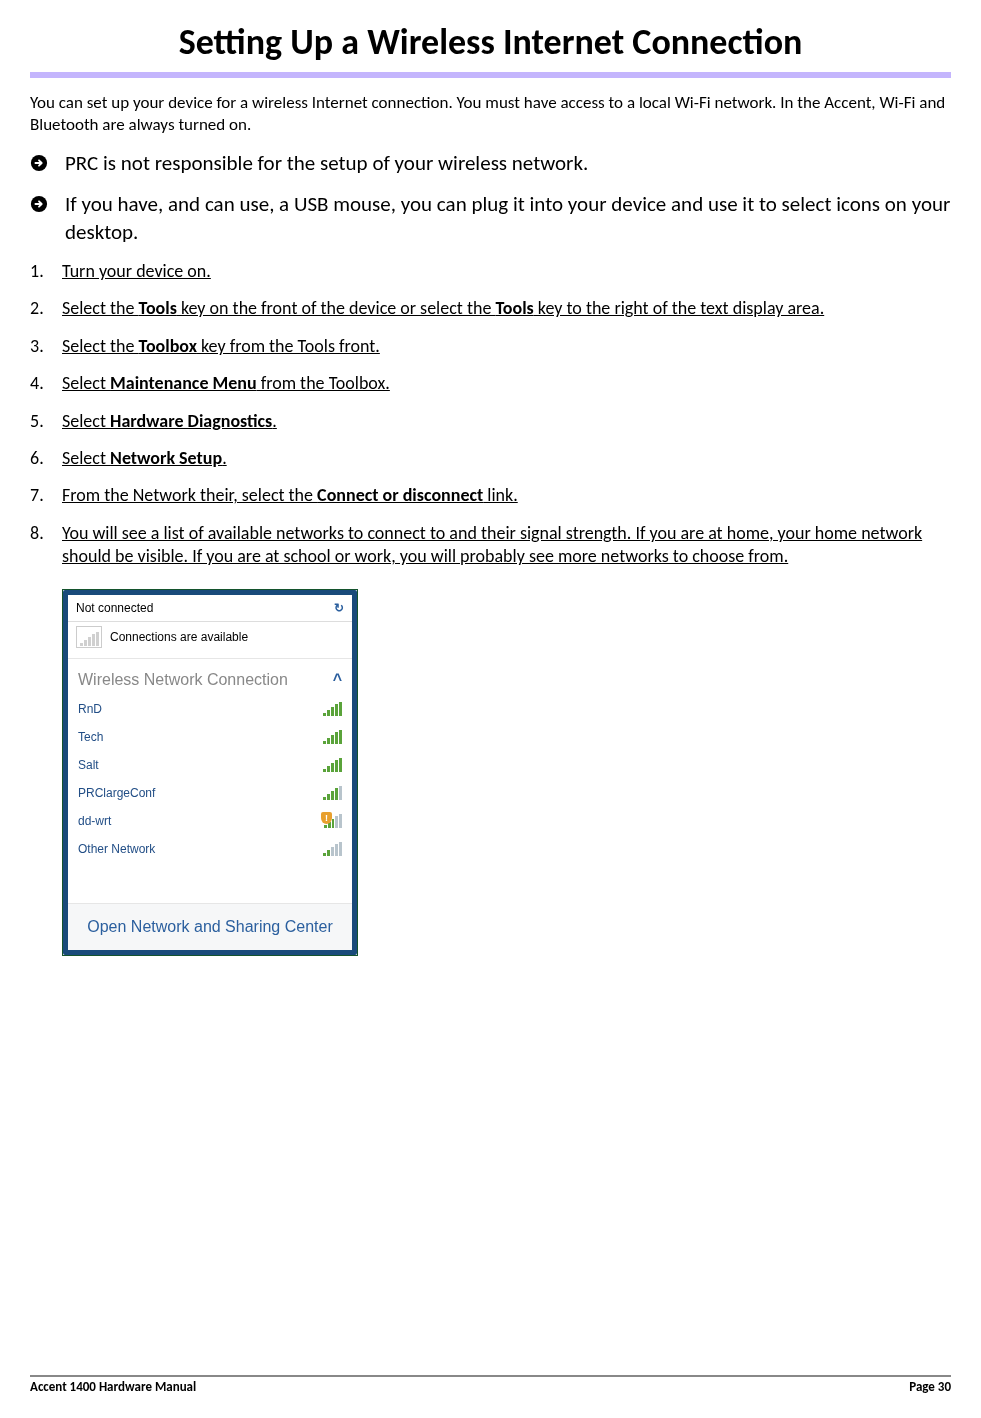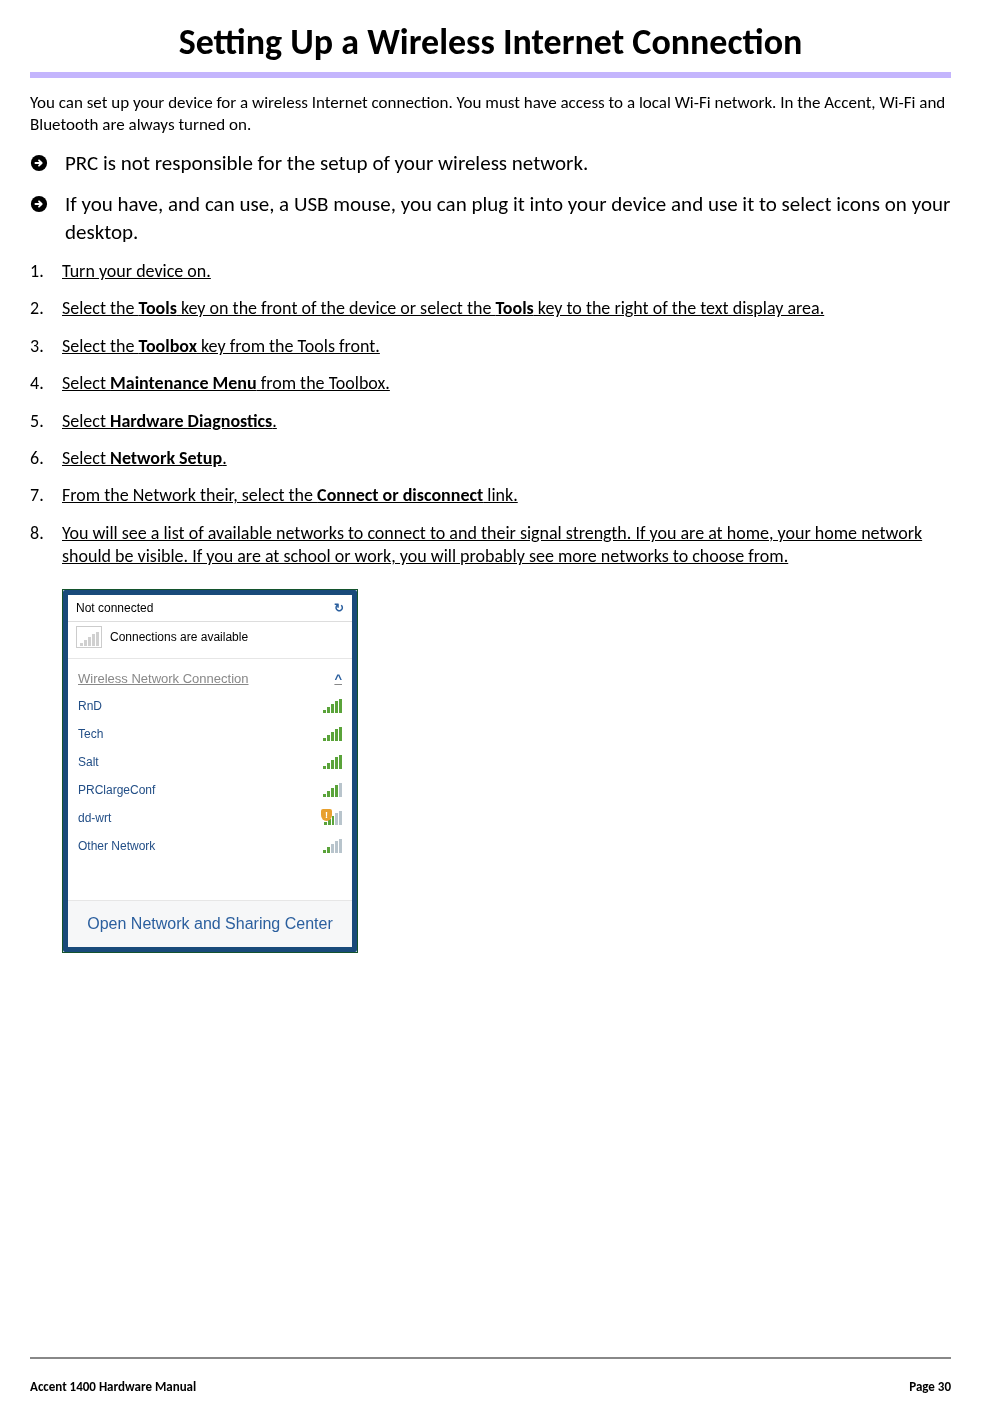--- a/index.html
+++ b/index.html
@@ -84,22 +84,21 @@
       align-items: center;
       gap: 8px;
       border-bottom: 1px solid #e6e6e6;
     }
     .ss-section {
       display: flex;
       align-items: center;
       justify-content: space-between;
       padding: 12px 10px 4px 10px;
       color: #888;
-      font-size: 13px;
-      text-decoration: underline;
+      font-size: 16px;
     }
     .chev { color: #2b5f9e; font-weight: bold; }
     .ss-list {
       padding: 2px 8px 4px 8px;
     }
     .ss-item {
       display: flex;
       justify-content: space-between;
       align-items: center;
       padding: 7px 2px;
@@ -153,21 +152,21 @@
       border-radius: 2px 2px 50% 50%;
       display:flex; align-items:center; justify-content:center;
       color:#fff; font-size:9px; font-weight:bold;
     }
     .footer {
       position: absolute;
       bottom: 24px;
       left: 30px;
       right: 30px;
       border-top: 2px solid #888;
-      padding-top: 20px;
+      padding-top: 2px;
       font-size: 13px;
       font-weight: bold;
       display: flex;
       justify-content: space-between;
     }
   </style>
 </head>
 <body>
 
 <h1 class="title">Setting Up a Wireless Internet Connection</h1>

